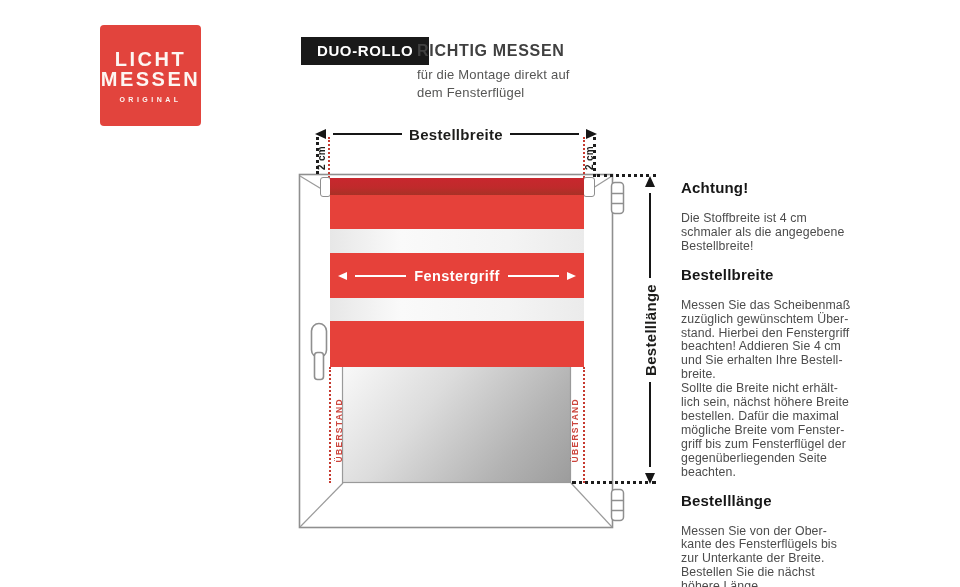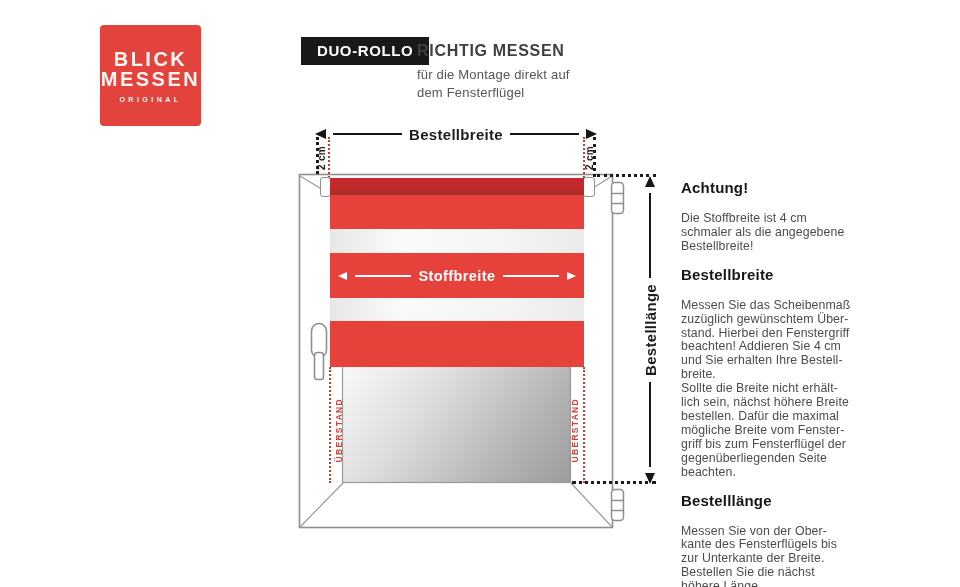--- a/index.html
+++ b/index.html
@@ -152,21 +152,21 @@
       <line x1="611.5" y1="203.5" x2="623.5" y2="203.5"></line>
     </g>
     <g fill="#ffffff" stroke="#8f8f8f" stroke-width="1.5">
       <rect x="611.5" y="489.5" width="12" height="31" rx="3.5"></rect>
       <line x1="611.5" y1="500.5" x2="623.5" y2="500.5"></line>
       <line x1="611.5" y1="510.5" x2="623.5" y2="510.5"></line>
     </g>
   </svg>
 
   <div class="abs logo">
-    <div class="l1">BLICK</div>
+    <div class="l1">LICHT</div>
     <div class="l2">MESSEN</div>
     <div class="orig">ORIGINAL</div>
   </div>
 
   <div class="abs badge">DUO-ROLLO</div>
   <div class="abs title">RICHTIG MESSEN</div>
   <div class="abs subtitle">für die Montage direkt auf
 dem Fensterflügel</div>
 
   <div class="abs measure-top">
@@ -193,21 +193,21 @@
   <div class="abs cap" style="left:583px;width:12px"></div>
   <div class="abs tube"></div>
 
   <div class="abs band red" style="top:195px;height:34px"></div>
   <div class="abs band sheer" style="top:229px;height:24px"></div>
   <div class="abs band red" style="top:253px;height:45px">
 
     <div class="measure-stoff">
       <span class="tri wleft"></span>
       <span class="wline"></span>
-      <span class="lbl">Stoffbreite</span>
+      <span class="lbl">Fenstergriff</span>
       <span class="wline"></span>
       <span class="tri wright"></span>
     </div>
   </div>
   <div class="abs band sheer" style="top:298px;height:23px"></div>
   <div class="abs band red" style="top:321px;height:46px"></div>
 
   <div class="abs dot-v-red" style="left:329px;top:367px;height:116px"></div>
   <div class="abs dot-v-red" style="left:583px;top:367px;height:116px"></div>
   <div class="abs ueberstand" style="left:332px;top:400px;width:13px;height:60px">

